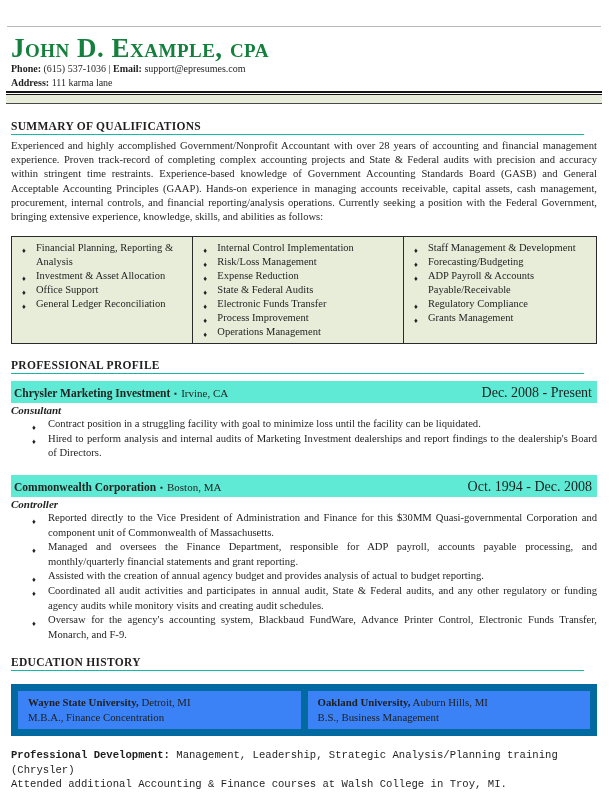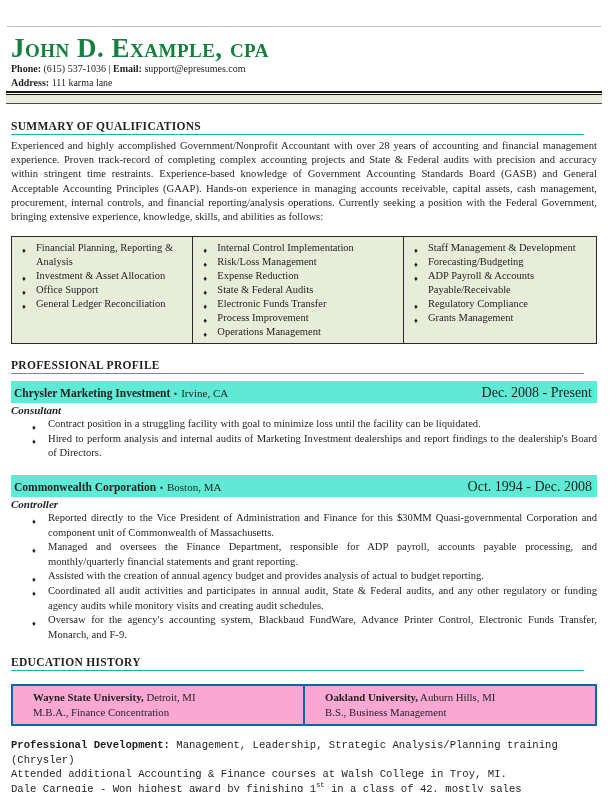--- a/index.html
+++ b/index.html
@@ -49,22 +49,22 @@
   .job-loc { font-size: 11px; }
   .job-dates { font-size: 14px; white-space: nowrap; }
   .job-title { font-weight: bold; font-style: italic; font-size: 11px; margin: 1px 0 1px 0; }
   ul.job-bullets { list-style: none; margin: 1px 0 0 0; padding: 0; font-size: 10.6px; line-height: 14.6px; }
   ul.job-bullets li { position: relative; padding-left: 37px; text-align: justify; }
   ul.job-bullets .blt { left: 21px; top: 3.5px; }
   .job-block { margin-bottom: 14px; }
 
   
   table.edu { width: 100%; border-collapse: collapse; margin-top: 13px; table-layout: fixed; }
-  table.edu td { border: 2px solid #0369a1; background: #f9a8d4; vertical-align: top;
-                 padding: 4px 10px 5px 20px; font-size: 10.8px; line-height: 14.5px; width: 50%; }
+  table.edu td { border: 7px solid #0369a1; background: #3b82f6; vertical-align: top;
+                 padding: 4px 10px 5px 10px; font-size: 10.8px; line-height: 14.5px; width: 50%; }
   .prof-dev { font-size: 10.6px; line-height: 14.4px; margin: 12px 0 0 0; font-family: Liberation Mono, monospace; }
   .prof-dev b { font-weight: bold; }
   sup { font-size: 7px; line-height: 0; }
 </style>
 </head>
 <body>
 
 <div class="page">
 
   <div class="top-rule"></div>

